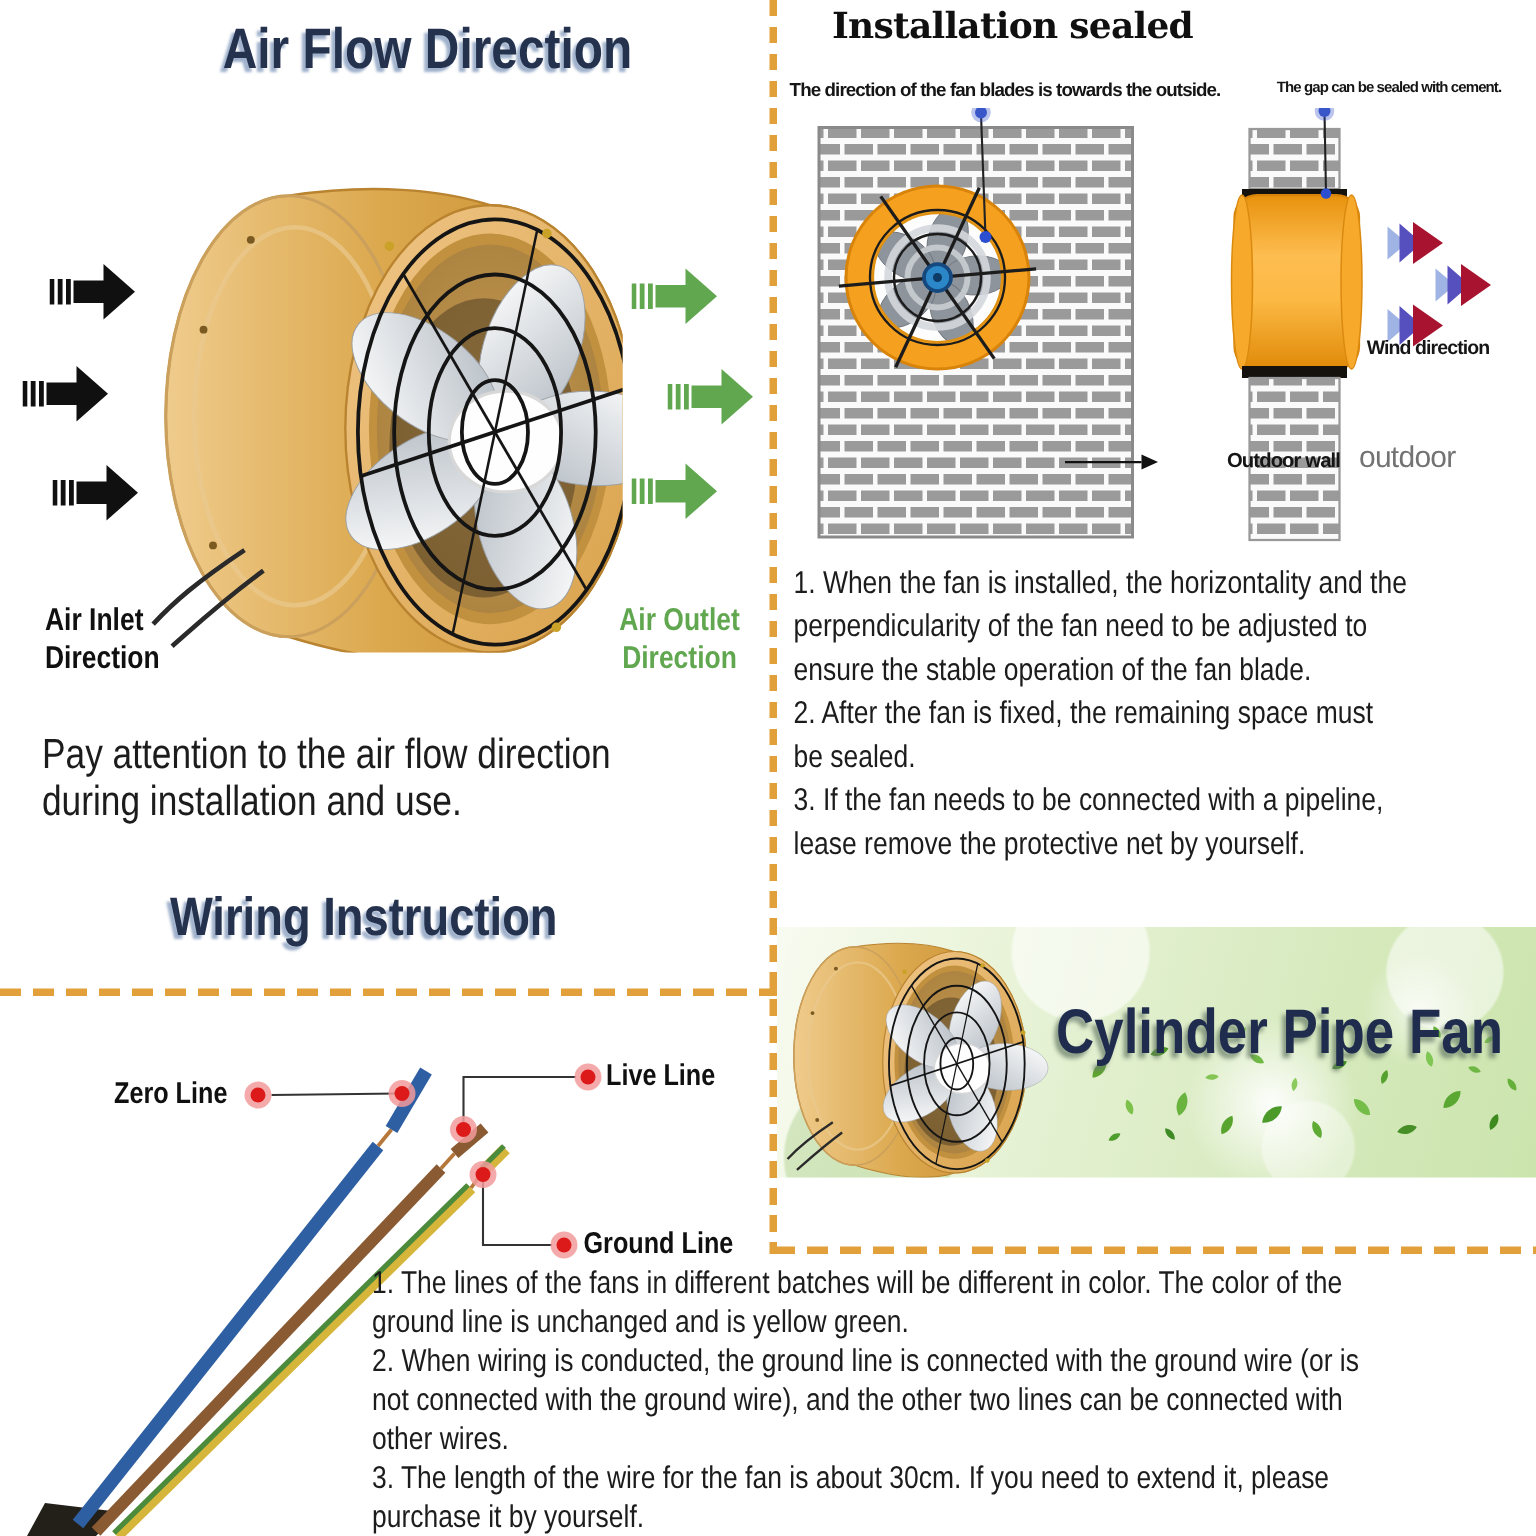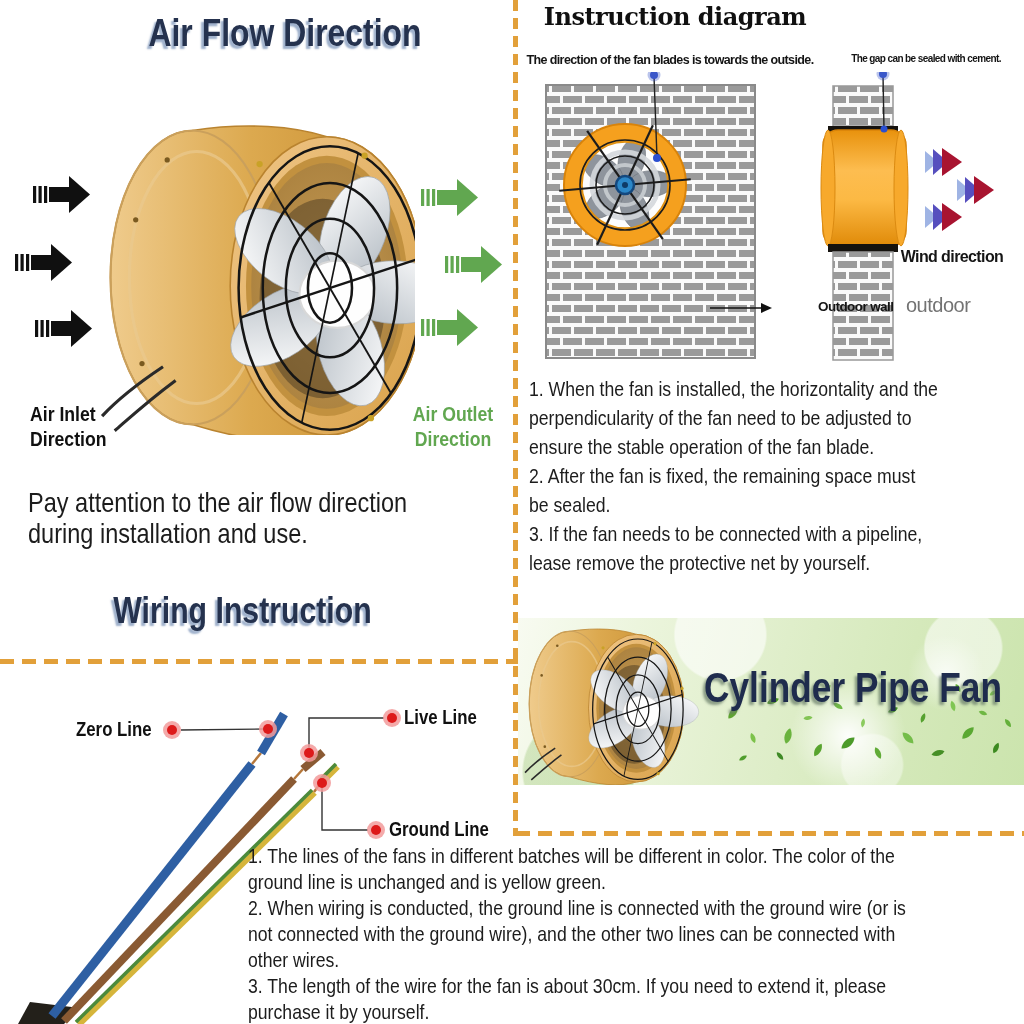--- a/index.html
+++ b/index.html
@@ -207,21 +207,21 @@
   <div class="abs narrow note-block" style="left:248px;top:843px;font-size:21px;line-height:26px;">
       <div class="line">1. The lines of the fans in different batches will be different in color. The color of the</div>
       <div class="line">ground line is unchanged and is yellow green.</div>
       <div class="line">2. When wiring is conducted, the ground line is connected with the ground wire (or is</div>
       <div class="line">not connected with the ground wire), and the other two lines can be connected with</div>
       <div class="line">other wires.</div>
       <div class="line">3. The length of the wire for the fan is about 30cm. If you need to extend it, please</div>
       <div class="line">purchase it by yourself.</div>
     </div>
 
-  <div class="abs serif-title" style="left:520px;top:2px;width:310px;text-align:center;font-size:24px;">Instruction diagram</div>
+  <div class="abs serif-title" style="left:520px;top:2px;width:310px;text-align:center;font-size:24px;">Installation sealed</div>
 
   <div class="abs small-label" style="left:525px;top:53px;width:290px;text-align:center;font-size:12.5px;">The direction of the fan blades is towards the outside.</div>
   <div class="abs small-label" style="left:828px;top:53px;width:196px;text-align:center;font-size:10px;">The gap can be sealed with cement.</div>
 
   <svg class="abs" style="left:540px;top:72px;" width="470" height="300" viewBox="0 0 470 300">
     <defs>
       <pattern id="bricks" width="44" height="22" patternUnits="userSpaceOnUse">
         <rect width="44" height="22" fill="#FAFAFA"></rect>
         <rect x="1" y="2" width="19" height="7" fill="#9A9A9A"></rect>
         <rect x="23" y="2" width="19" height="7" fill="#9A9A9A"></rect>
@@ -299,21 +299,21 @@
     </g>
 
     <g>
       <use href="#windarr" x="385" y="76"></use>
       <use href="#windarr" x="417" y="104"></use>
       <use href="#windarr" x="385" y="131"></use>
     </g>
   </svg>
 
   <div class="abs small-label" style="left:771px;top:299px;font-size:13.5px;margin-left:47px;">Outdoor wall</div>
-  <div class="abs small-label" style="left:900px;top:248px;width:104px;text-align:center;font-size:16px;">Wind direction</div>
+  <div class="abs small-label" style="left:900px;top:224px;width:104px;text-align:center;font-size:13px;">Wind direction</div>
   <div class="abs" style="left:906px;top:294px;font-size:20px;letter-spacing:-0.5px;color:#737373;">outdoor</div>
 
   <div class="abs narrow note-block" style="left:529px;top:374px;font-size:21px;line-height:29px;">
       <div class="line">1. When the fan is installed, the horizontality and the</div>
       <div class="line">perpendicularity of the fan need to be adjusted to</div>
       <div class="line">ensure the stable operation of the fan blade.</div>
       <div class="line">2. After the fan is fixed, the remaining space must</div>
       <div class="line">be sealed.</div>
       <div class="line">3. If the fan needs to be connected with a pipeline,</div>
       <div class="line">lease remove the protective net by yourself.</div>

